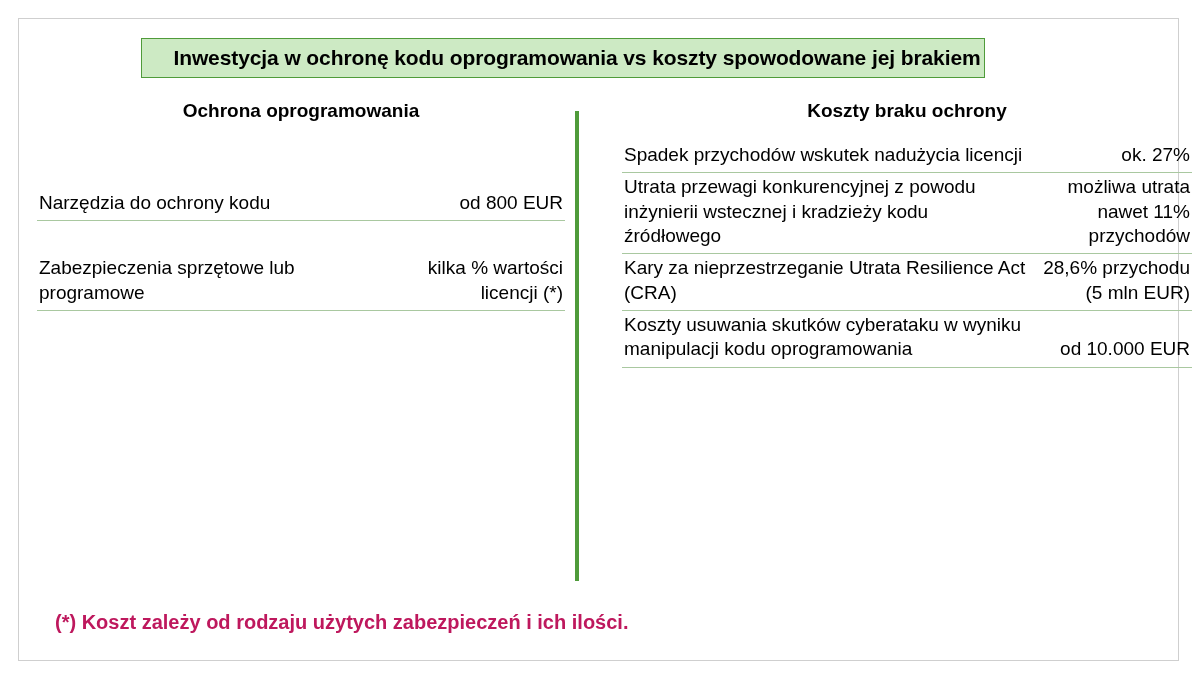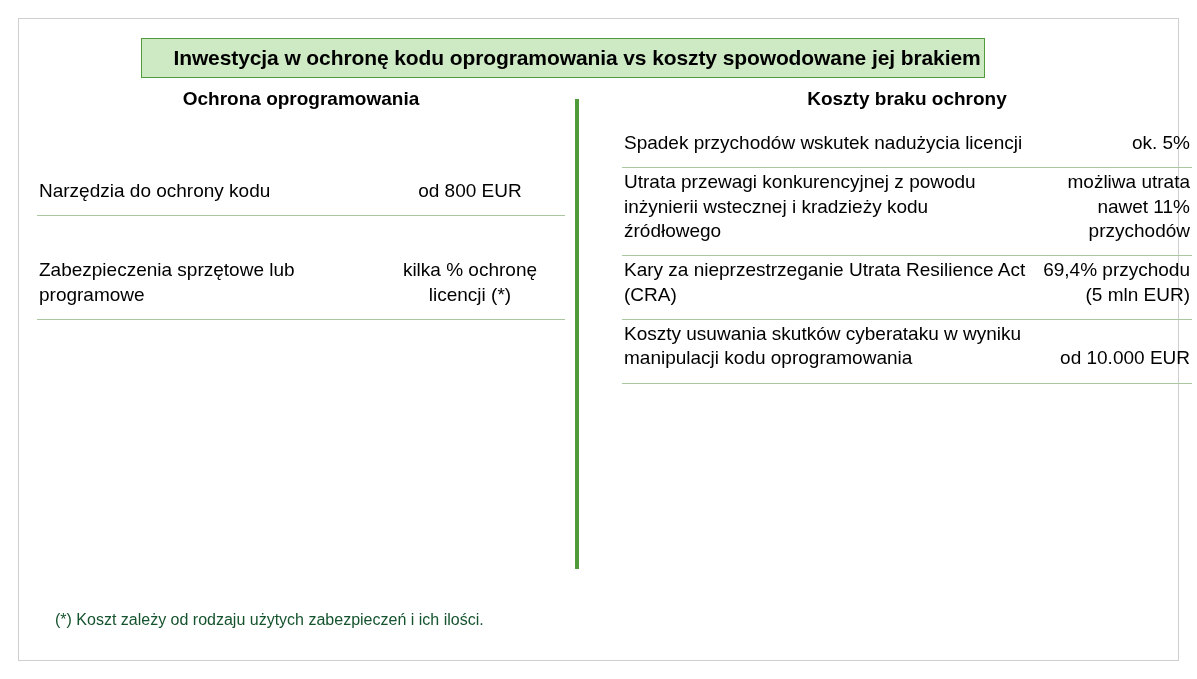--- a/index.html
+++ b/index.html
@@ -46,21 +46,21 @@
     font-size: 21px;
     font-weight: bold;
     color: #000000;
     letter-spacing: -0.1px;
     white-space: nowrap;
   }
 
   .columns {
     position: absolute;
     left: 0;
-    top: 60px;
+    top: 72px;
     width: 1161px;
     height: 500px;
   }
   .divider {
     position: absolute;
     left: 556px;
     top: 20px;
     width: 4px;
     height: 470px;
     background: #4f9b3a;
@@ -88,53 +88,54 @@
     line-height: 40px;
   }
 
   table.data {
     width: 100%;
     border-collapse: collapse;
     font-size: 19px;
   }
   table.data td {
     vertical-align: bottom;
-    padding: 2px 2px 12px 2px;
+    padding: 2px 2px 5px 2px;
     border-bottom: 1px solid #a9c8a0;
     line-height: 1.28;
   }
   table.data tr.no-rule td {
     border-bottom: none;
   }
   td.label {
     text-align: left;
   }
   td.value {
     text-align: right;
     white-space: pre-line;
   }
   .left-tbl { margin-top: 58px; }
   .left-tbl td.label { width: 64%; }
-  .left-tbl td.value { width: 36%; text-align: center; }
+  .left-tbl td.value { width: 36%; }
   .right-tbl { margin-top: 10px; }
   .right-tbl td.label { width: 72%; }
   .right-tbl td.value { width: 28%; }
 
   .spacer-row td {
     border-bottom: none !important;
     height: 26px;
     padding: 0;
   }
 
   .footnote {
     position: absolute;
     left: 36px;
     top: 592px;
-    font-size: 16px;
-    color: #14532d;
+    font-size: 20px;
+    color: #be185d;
+    font-weight: bold;
   }
 </style>
 </head>
 <body>
 
 <div class="page">
   <div class="frame">
 
     <div class="title-bar">
       <span class="title-text">Inwestycja w ochronę kodu oprogramowania vs koszty spowodowane jej brakiem</span>
@@ -150,45 +151,45 @@
             <tr>
               <td class="label">Narzędzia do ochrony kodu</td>
               <td class="value">od 800 EUR</td>
             </tr>
             <tr class="spacer-row no-rule">
                 <td></td>
                 <td></td>
               </tr>
             <tr>
               <td class="label">Zabezpieczenia sprzętowe lub programowe</td>
-              <td class="value">kilka % ochronę licencji (*)</td>
+              <td class="value">kilka % wartości licencji (*)</td>
             </tr>
             <tr class="spacer-row no-rule">
                 <td></td>
                 <td></td>
               </tr>
           </tbody>
         </table>
       </div>
 
       <div class="col col-right">
         <div class="col-head">Koszty braku ochrony</div>
         <table class="data right-tbl">
           <tbody>
             <tr>
               <td class="label">Spadek przychodów wskutek nadużycia licencji</td>
-              <td class="value">ok. 5%</td>
+              <td class="value">ok. 27%</td>
             </tr>
             <tr>
               <td class="label">Utrata przewagi konkurencyjnej z powodu inżynierii wstecznej i kradzieży kodu źródłowego</td>
               <td class="value">możliwa utrata nawet 11% przychodów</td>
             </tr>
             <tr>
               <td class="label">Kary za nieprzestrzeganie Utrata Resilience Act (CRA)</td>
-              <td class="value">69,4% przychodu (5 mln EUR)</td>
+              <td class="value">28,6% przychodu (5 mln EUR)</td>
             </tr>
             <tr>
               <td class="label">Koszty usuwania skutków cyberataku w wyniku manipulacji kodu oprogramowania</td>
               <td class="value">od 10.000 EUR</td>
             </tr>
           </tbody>
         </table>
       </div>
     </div>
 

